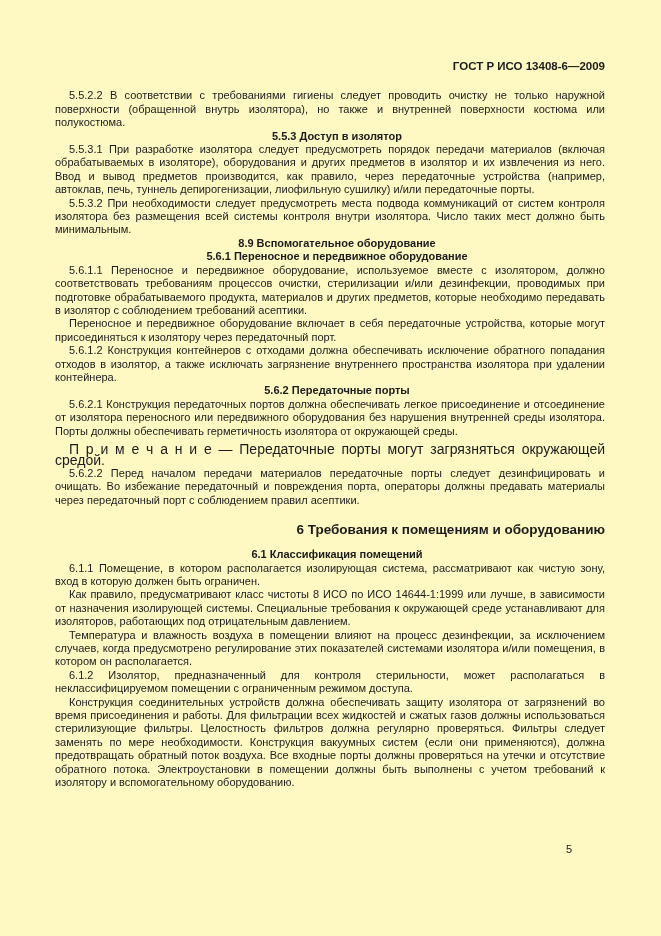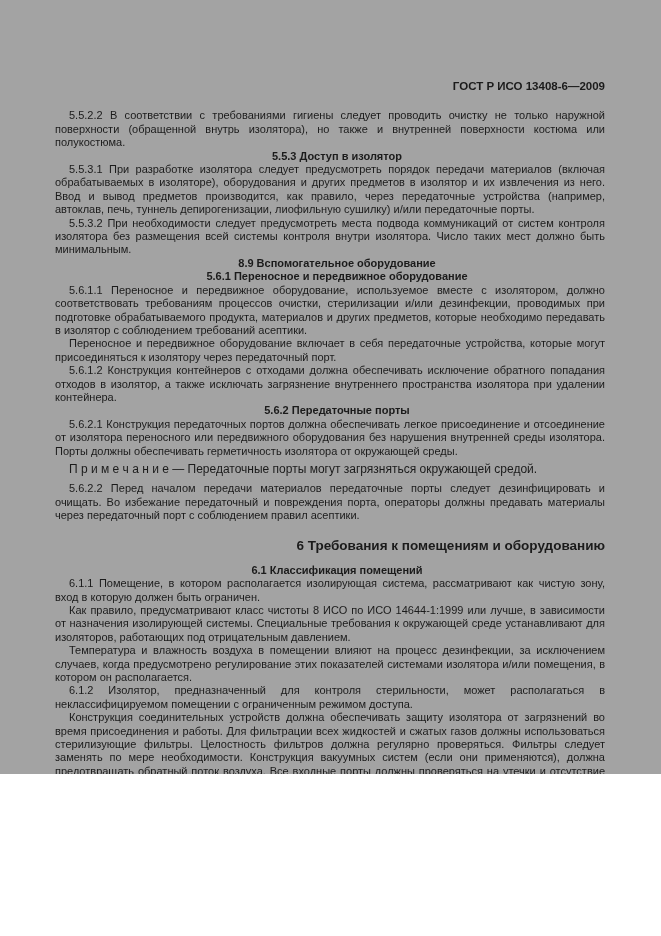--- a/index.html
+++ b/index.html
@@ -3,24 +3,24 @@
 <meta charset="utf-8">
 <style>
   html, body {
     margin: 0;
     padding: 0;
     background: #ffffff;
   }
   .page {
     position: relative;
     width: 661px;
-    height: 774px;
-    background: #a3a3a3;
+    height: 936px;
+    background: #fef9c3;
     box-sizing: border-box;
-    padding: 80px 56px 0 55px;
+    padding: 60px 56px 0 55px;
     font-family: "Liberation Sans", sans-serif;
     font-size: 11px;
     line-height: 13.4px;
     color: #1b1b1b;
     overflow: hidden;
   }
   .doc-header {
     text-align: right;
     font-weight: bold;
     font-size: 11.5px;
@@ -36,23 +36,23 @@
     text-align: center;
   }
   .content p.h1 {
     font-weight: bold;
     font-size: 13.5px;
     line-height: 16px;
     margin: 15px 0 10px 0;
     text-align: right;
   }
   .content p.note {
-    font-size: 12px;
+    font-size: 14px;
     line-height: 11.5px;
-    margin: 6px 0 7px 0;
+    margin: 6px 0 0 0;
   }
   .page-number {
     position: absolute;
     top: 843px;
     left: 566px;
     font-size: 11px;
   }
 </style>
 </head>
 <body>

